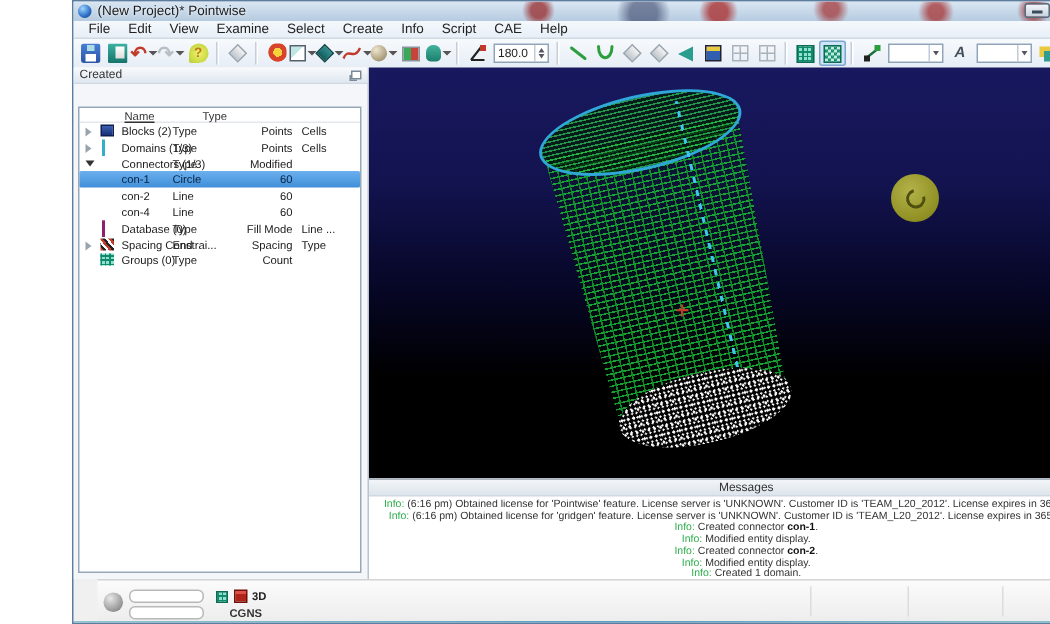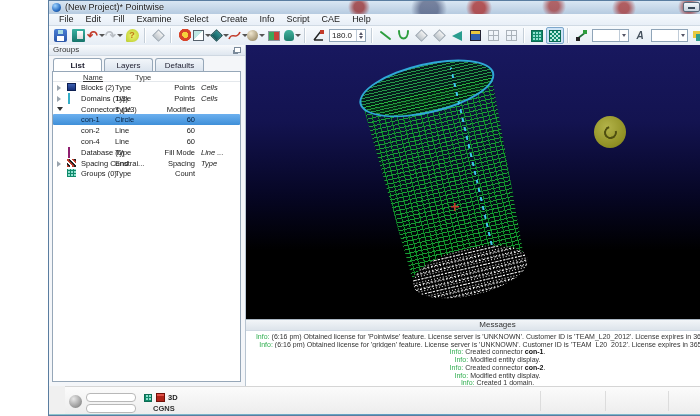--- a/index.html
+++ b/index.html
@@ -91,21 +91,21 @@
   .tico { position:absolute; left:14px; top:1px; width:9px; height:8px; }
   .ti-block { background:linear-gradient(#3d5fb0,#16307a); border:1px solid #0d1f52; }
   .ti-domain { width:7px; height:7px; transform:rotate(45deg); border:1.5px solid #35aec8; background:#e6f8fc; margin-left:1px; }
   .ti-conn { width:9px; height:2px; border-radius:2px; background:#2d9e3e; transform:rotate(-28deg); margin-top:3px; }
   .ti-db { width:7px; height:7px; transform:rotate(45deg); background:#d23fa0; border:1px solid #8f2070; margin-left:1px; }
   .ti-spc { background:repeating-linear-gradient(50deg,#c23b2a 0 1.5px, #222 1.5px 3px, transparent 3px 4.5px); }
   .ti-grp { background:repeating-linear-gradient(0deg,#0f8a6a 0 1px,transparent 1px 3px), repeating-linear-gradient(90deg,#0f8a6a 0 1px,transparent 1px 3px), #8fe0cf; }
   .tname { position:absolute; left:28px; top:1px; white-space:nowrap; }
   .tc1 { position:absolute; left:62px; top:1px; width:36px; }
   .tc2 { position:absolute; left:96px; top:1px; width:46px; text-align:right; }
-  .tc3 { position:absolute; left:148px; top:1px; width:30px;font-style:italic; }
+  .tc3 { position:absolute; left:148px; top:1px; width:30px; }
 
   
   .viewport { position:absolute; left:197px; top:44px; width:480px; height:274px;
     background:linear-gradient(180deg,#18185f 0%, #131350 28%, #060624 55%, #000 75%); overflow:hidden; }
   .cyl { position:absolute; left:136px; top:40px; width:132px; height:190px; transform:rotate(-13deg); }
   .cyl-body { position:absolute; left:0; top:0; width:132px; height:190px;
     background:repeating-linear-gradient(90deg, rgba(12,145,38,.95) 0 1px, transparent 1px 6px),
                repeating-linear-gradient(0deg, rgba(28,175,58,.9) 0 1px, rgba(0,22,2,.35) 1px 4px);
     clip-path:polygon(0 2%, 100% 2%, 93% 98%, 7% 98%); }
   .cyl-top { position:absolute; left:-3px; top:-24px; width:138px; height:50px; border-radius:50%;
@@ -167,21 +167,21 @@
     <span class="winbtns">
       <span class="wbtn min"></span>
       <span class="wbtn max"></span>
       <span class="wbtn close"></span>
     </span>
   </div>
 
   <div class="menubar">
     <span class="mi">File</span>
     <span class="mi">Edit</span>
-    <span class="mi">Fill</span>
+    <span class="mi">View</span>
     <span class="mi">Examine</span>
     <span class="mi">Select</span>
     <span class="mi">Create</span>
     <span class="mi">Info</span>
     <span class="mi">Script</span>
     <span class="mi">CAE</span>
     <span class="mi">Help</span>
   </div>
 
   <div class="toolbar">
@@ -358,27 +358,22 @@
     <span class="tb">
         <span class="ico">
           <span class="i-mask"></span>
         </span>
       </span>
 
   </div>
 
   <div class="leftpanel">
     <div class="panel-head">
-      <span>Groups</span>
+      <span>Created</span>
       <span class="float-ico"></span>
-    </div>
-    <div class="tabs">
-      <span class="tab active">List</span>
-      <span class="tab">Layers</span>
-      <span class="tab">Defaults</span>
     </div>
     <div class="treebox">
       <div class="tree-head">
         <span class="hname">Name</span>
         <span class="htype">Type</span>
       </div>
       <div class="trow">
         <span class="texp closed"></span>
         <span class="tico ti-block"></span>
         <span class="tname">Blocks (2)</span>

